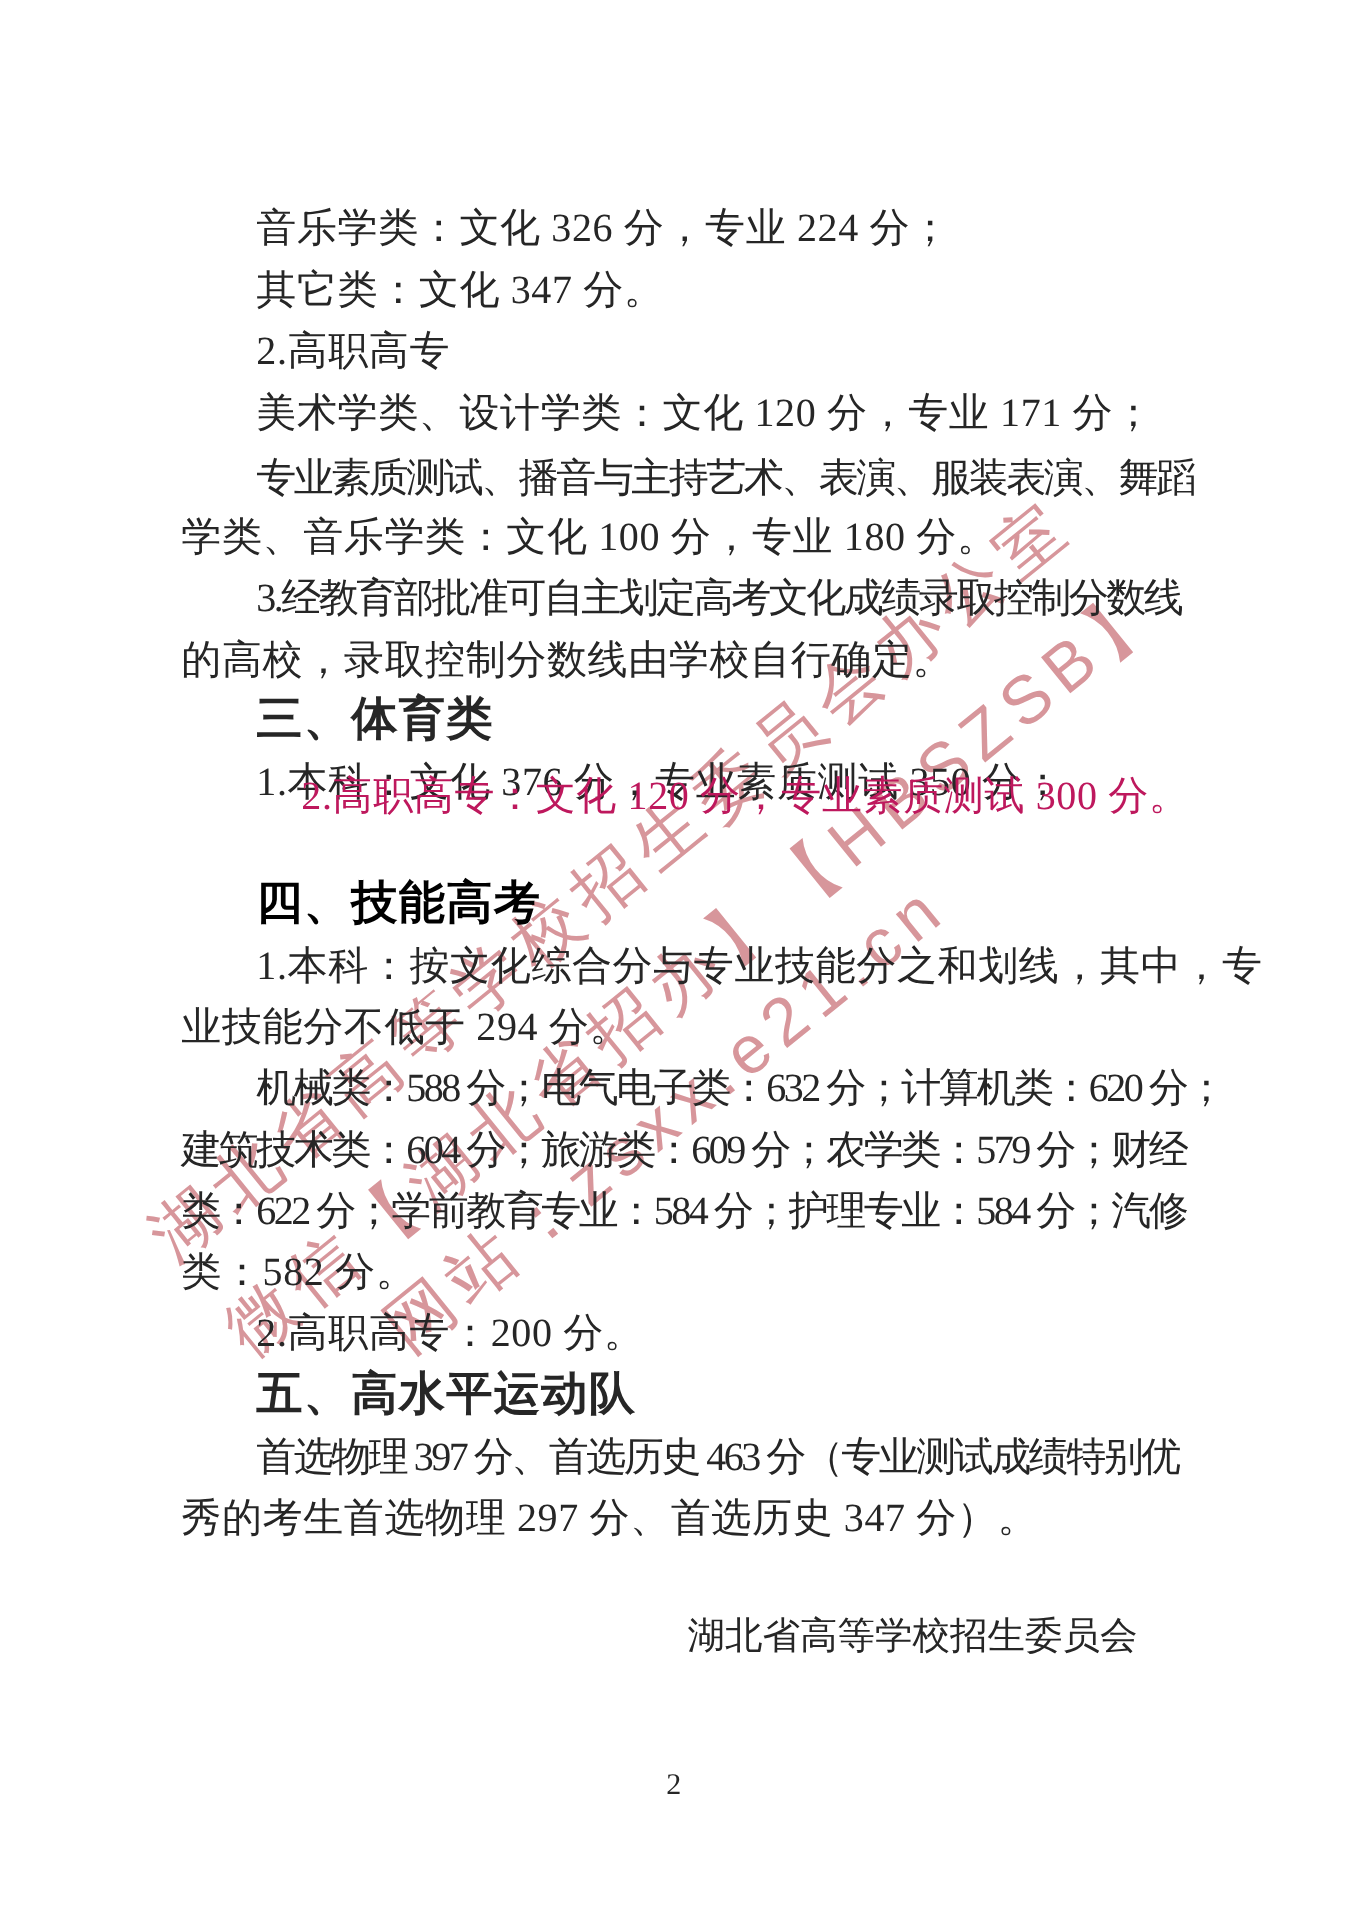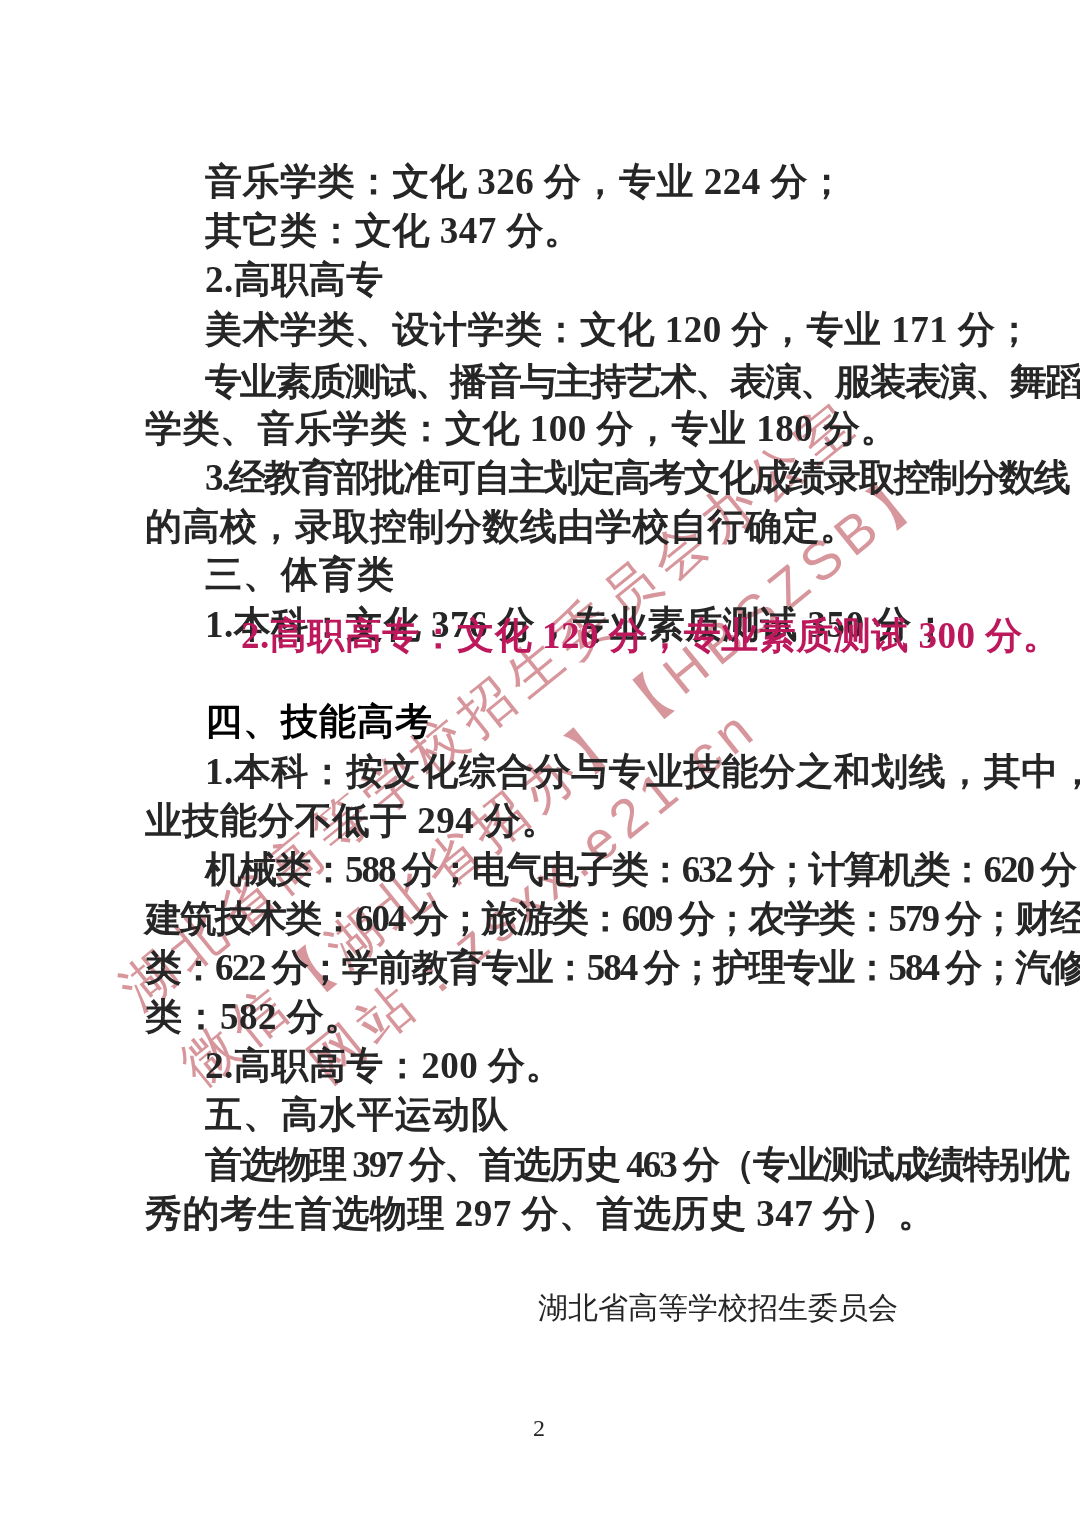--- a/index.html
+++ b/index.html
@@ -11,26 +11,25 @@
     font-family:"Liberation Serif","DejaVu Serif",serif;
   }
   #page{
     position:absolute;left:0;top:0;width:1080px;height:1526px;
     background:#ffffff;
   }
   
   .line{
     position:absolute;
     white-space:nowrap;
-    font-size:37px;
+    font-size:32px;
     line-height:38px;
     color:#262626;
     letter-spacing:0.5px;
     font-family:"Liberation Serif","DejaVu Serif",serif;
-    font-weight:bold;
   }
   .line.justify{
     white-space:nowrap;
     text-align:justify;
     text-align-last:justify;
     text-justify:inter-ideograph;
   }
   .line.tight{ letter-spacing:-2px; }
   .line.heading{
     font-family:"Liberation Sans","DejaVu Sans",sans-serif;
@@ -87,18 +86,18 @@
       <div class="line tight" style="left: 205px; top: 851px; color: rgb(38, 38, 38);">机械类：588 分；电气电子类：632 分；计算机类：620 分；</div>
       <div class="line justify tight" style="left: 145px; top: 900px; width: 792px; color: rgb(38, 38, 38);">建筑技术类：604 分；旅游类：609 分；农学类：579 分；财经</div>
       <div class="line justify tight" style="left: 145px; top: 949px; width: 792px; color: rgb(38, 38, 38);">类：622 分；学前教育专业：584 分；护理专业：584 分；汽修</div>
       <div class="line" style="left: 145px; top: 998px; color: rgb(38, 38, 38);">类：582 分。</div>
       <div class="line" style="left: 205px; top: 1047px; color: rgb(38, 38, 38);">2.高职高专：200 分。</div>
       <div class="line heading" style="left: 205px; top: 1096px; color: rgb(38, 38, 38);">五、高水平运动队</div>
       <div class="line justify tight" style="left: 205px; top: 1146px; width: 732px; color: rgb(38, 38, 38);">首选物理 397 分、首选历史 463 分（专业测试成绩特别优</div>
       <div class="line" style="left: 145px; top: 1195px; color: rgb(38, 38, 38);">秀的考生首选物理 297 分、首选历史 347 分）。</div>
     </div>
 
-  <div class="sig" style="left: 538px; top: 1288px;">湖北省高等学校招生委员会</div>
+  <div class="sig" style="left: 550px; top: 1288px;">湖北省高等学校招生委员会</div>
 
 
   <div class="pagenum" style="left: 533px; top: 1415px;">2</div>
 
 </div>
 
 </body></html>

